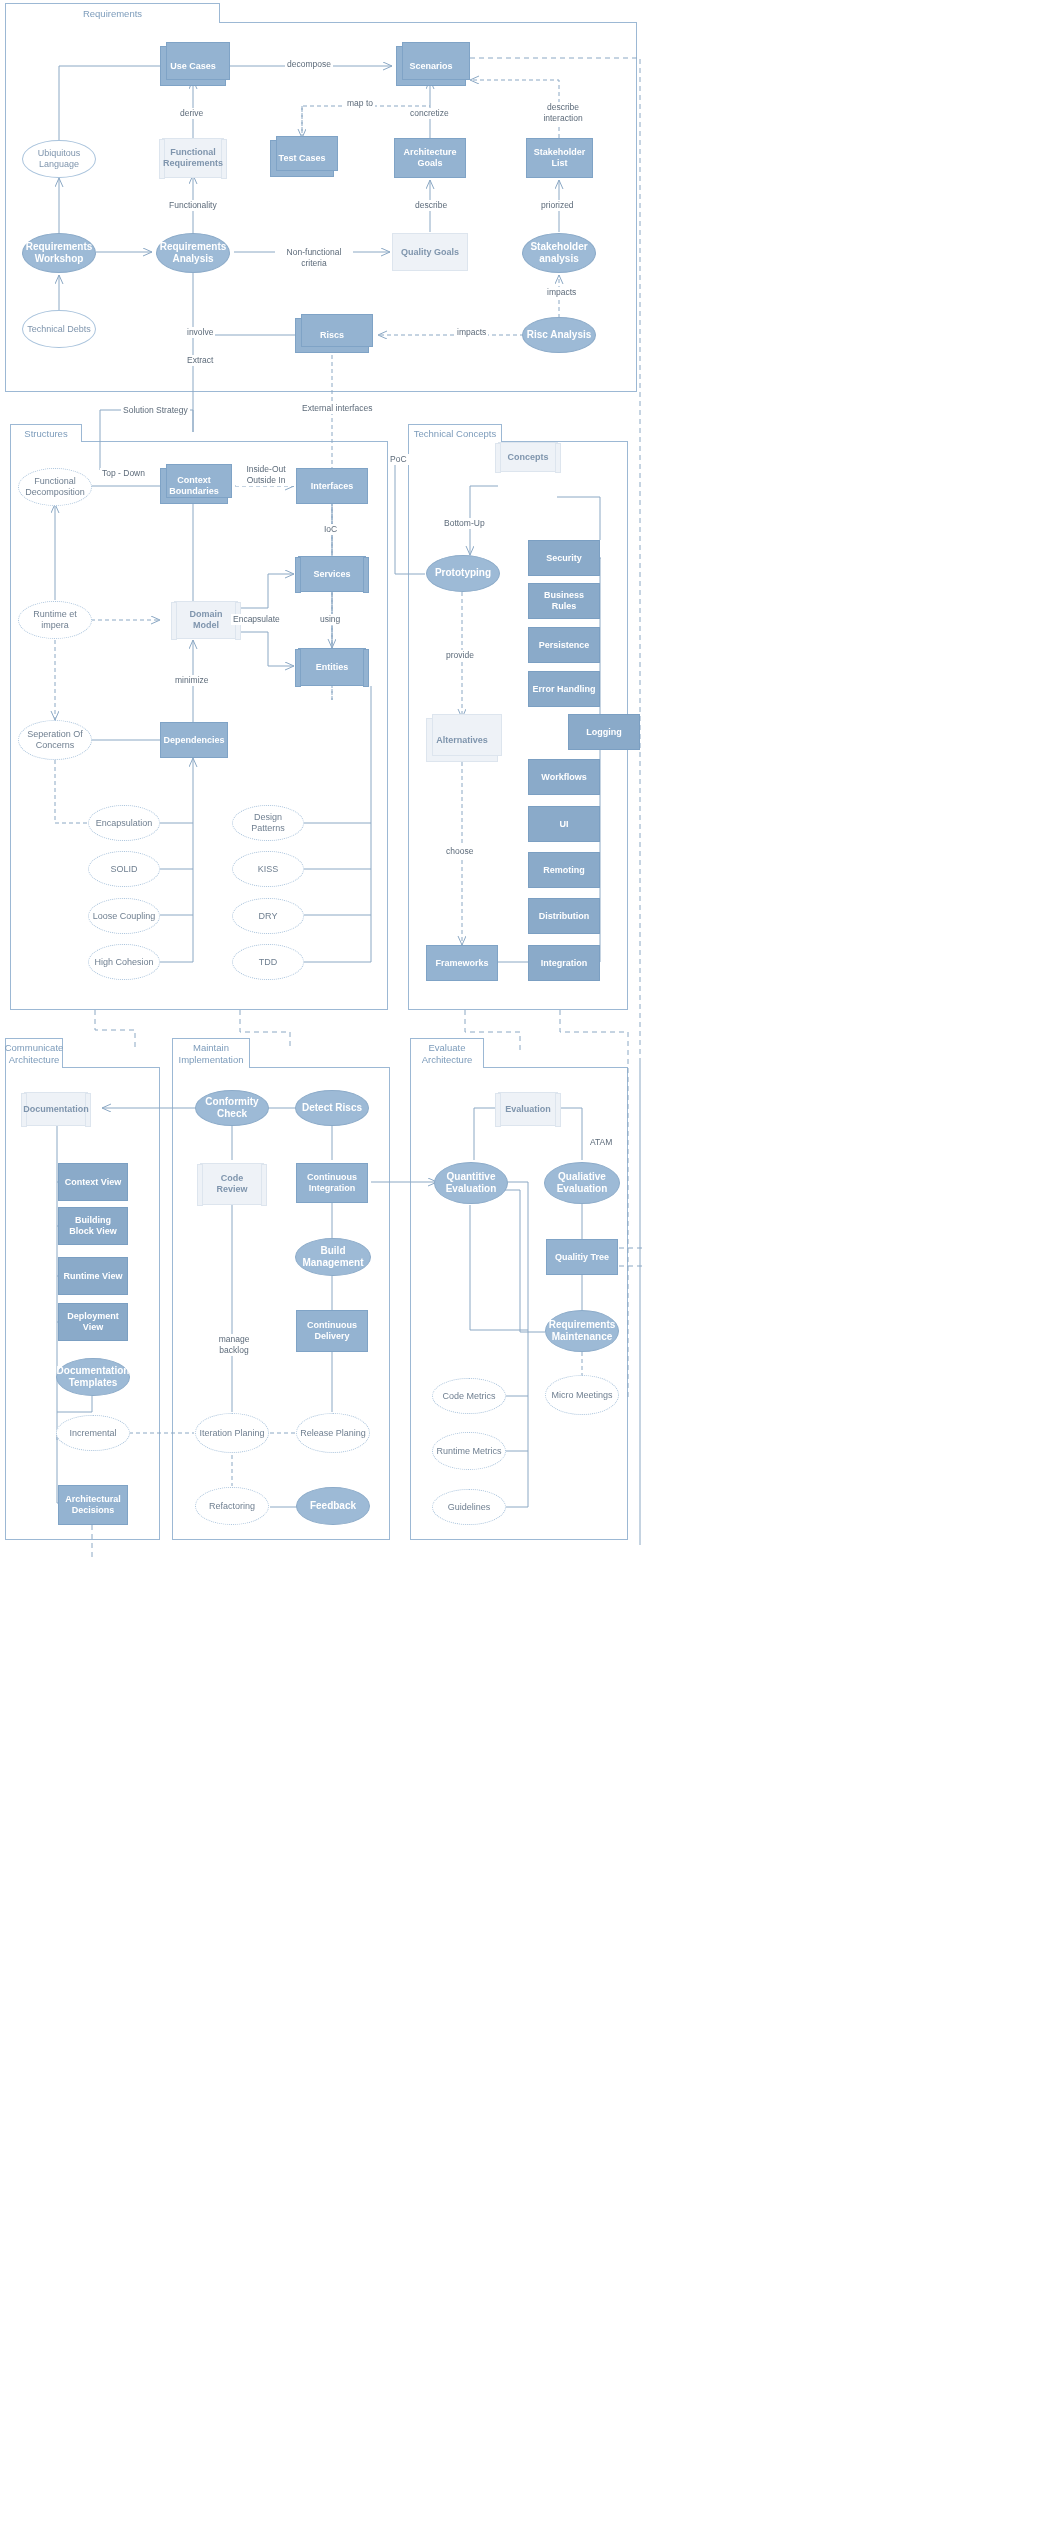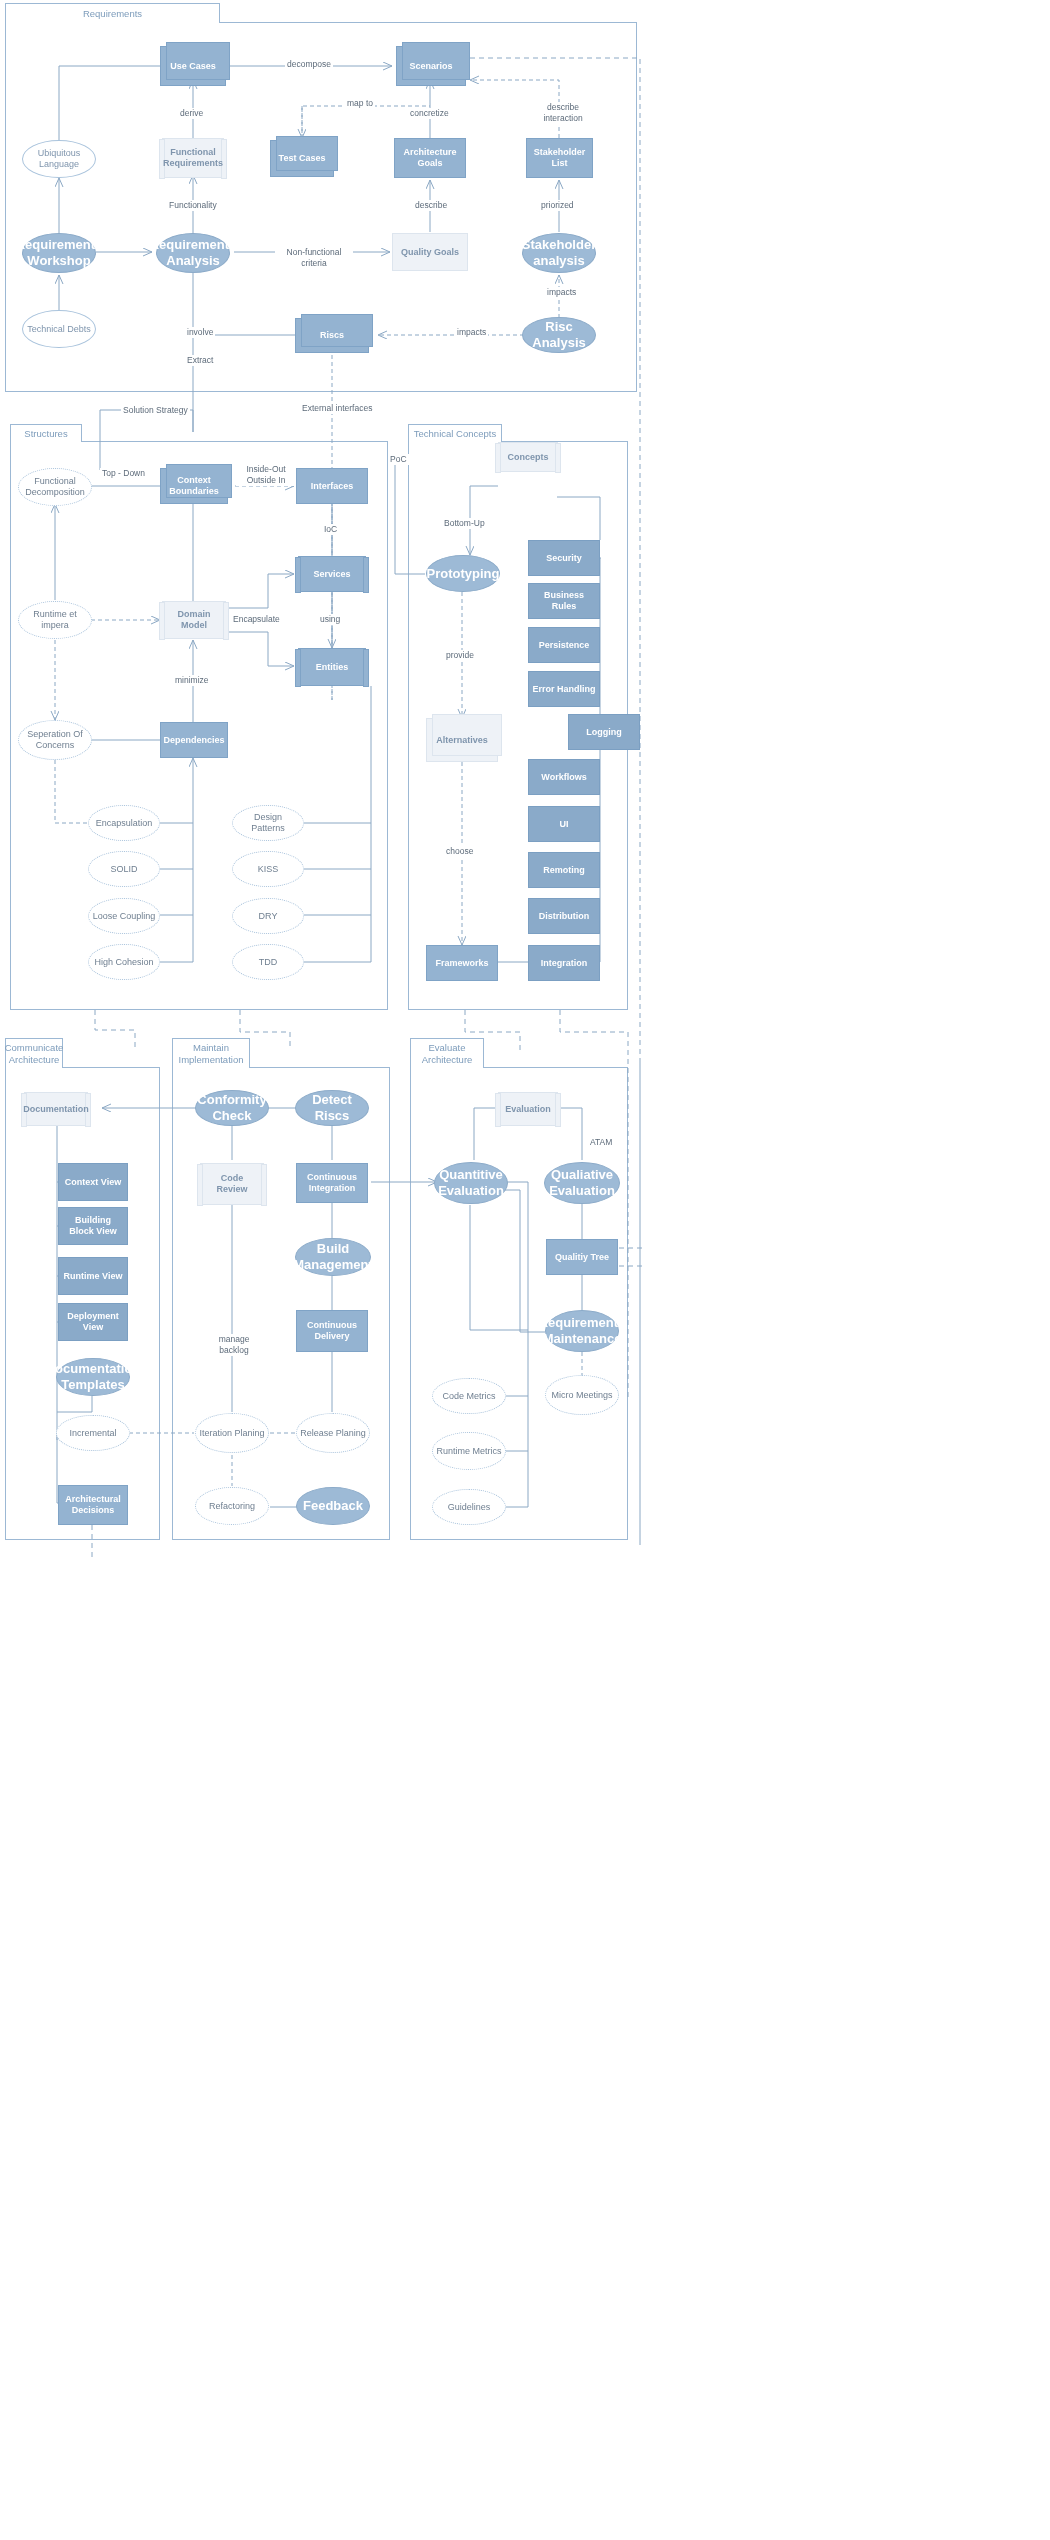--- a/index.html
+++ b/index.html
@@ -18,21 +18,21 @@
   .node{position:absolute;box-sizing:border-box;display:flex;align-items:center;
         justify-content:center;text-align:center;line-height:1.22;z-index:5;}
   .node span{display:block;padding:0 3px;}
 
   
   .rect-blue{background:#94b3d1;border:1px solid #7fa3c6;color:#ffffff;font-size:9px;font-weight:bold;}
   .rect-blue-dk{background:#8aaac9;border:1px solid #7b9fc2;color:#ffffff;font-size:9px;font-weight:bold;}
   
   .rect-pale{background:#eef2f7;border:1px solid #dde5ee;color:#7f95ad;font-size:9px;font-weight:bold;}
   
-  .ell-blue{background:#9dbad6;border:1px solid #8cabc9;color:#ffffff;font-size:13px;font-weight:bold;border-radius:50%;}
+  .ell-blue{background:#9dbad6;border:1px solid #8cabc9;color:#ffffff;font-size:10px;font-weight:bold;border-radius:50%;}
   
   .ell-out{background:#ffffff;border:1px solid #a9c3dc;color:#7f95ad;font-size:9px;border-radius:50%;}
   
   .ell-dot{background:#ffffff;border:1px dotted #a9c3dc;color:#6f7f90;font-size:9px;border-radius:50%;}
 
   
   .stack::before{content:"";position:absolute;left:5px;top:-5px;right:-5px;bottom:5px;
                  background:inherit;border:inherit;z-index:-1;}
   .stack-side::before{content:"";position:absolute;left:-4px;top:0;width:4px;height:100%;
                  background:inherit;border:inherit;z-index:-1;}
@@ -338,21 +338,21 @@
     </div>
 
   <div class="node rect-blue" style="left:296px;top:468px;width:72px;height:36px;">
     <span>Interfaces</span>
     </div>
 
   <div class="node ell-dot" style="left:18px;top:601px;width:74px;height:38px;">
     <span>Runtime et impera</span>
     </div>
 
-  <div class="node rect-pale stack-pale" style="left:162px;top:601px;width:64px;height:38px;">
+  <div class="node rect-pale stack-pale" style="left:174px;top:601px;width:64px;height:38px;">
     <span>Domain Model</span>
     </div>
 
   <div class="node rect-blue stack-side" style="left:298px;top:556px;width:68px;height:36px;">
     <span>Services</span>
     </div>
 
   <div class="node rect-blue stack-side" style="left:298px;top:648px;width:68px;height:38px;">
     <span>Entities</span>
     </div>

